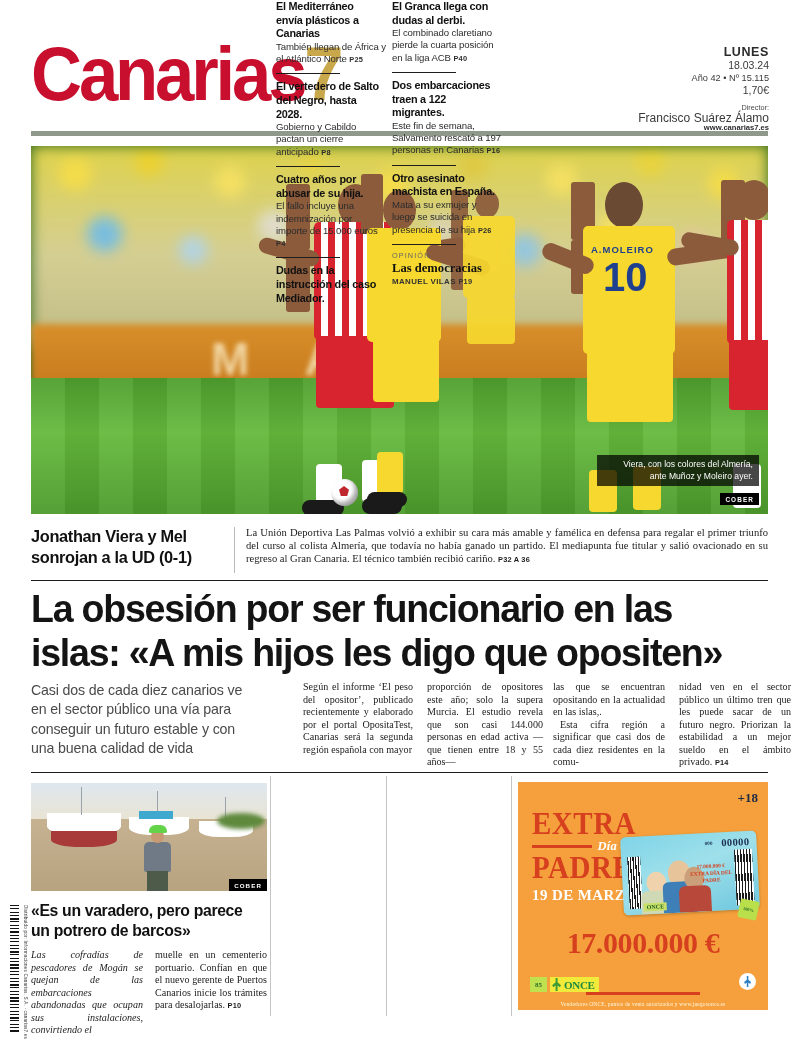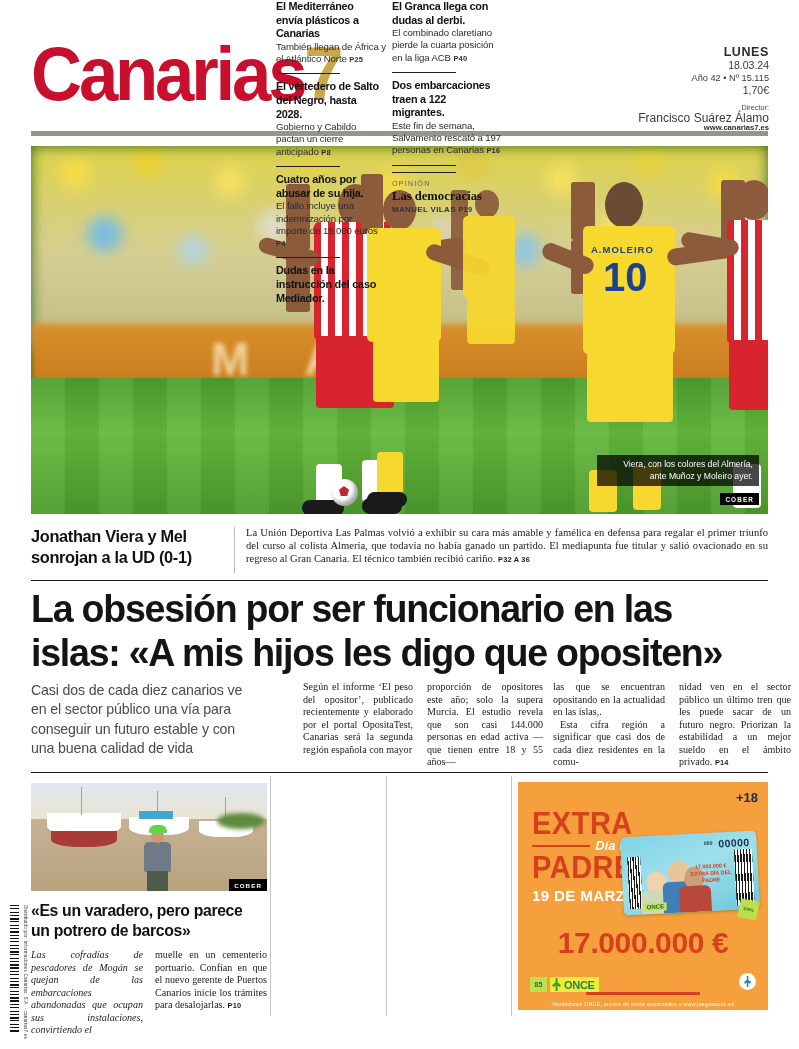--- a/index.html
+++ b/index.html
@@ -127,21 +127,21 @@
   .br-item{margin-bottom:7px;}
   .br-h{font-weight:bold;font-size:11.3px;line-height:13.6px;letter-spacing:-.25px;color:#111;
     transform:scaleX(.96);transform-origin:left top;}
   .br-b{font-size:9.6px;line-height:12.3px;color:#2c2c2c;letter-spacing:-.1px;}
   .br-sep{height:1px;background:#1d1d1d;margin:6px 0 6px 0;width:64px;}
   .op-lbl{font-size:7.3px;letter-spacing:1.1px;color:#666;margin-bottom:1px;}
   .op-h{font-family:"Liberation Serif",serif;font-weight:bold;font-size:12.6px;line-height:14px;color:#111;}
   .op-a{font-size:7.9px;font-weight:bold;letter-spacing:.4px;color:#333;margin-top:2px;}
 
   
-  .ad{position:absolute;left:518px;top:782px;width:250px;height:228px;background:#f5a03c;overflow:hidden;}
+  .ad{position:absolute;left:518px;top:782px;width:250px;height:228px;background:#f5a03c;overflow:hidden;font-family:Liberation Serif, serif;}
   .ad-18{position:absolute;right:10px;top:8px;font-weight:bold;font-size:13px;color:#1c2a44;}
   .ad-extra{position:absolute;left:14px;top:26px;font-weight:bold;font-size:29px;line-height:29px;
     letter-spacing:.5px;color:#d6401e;transform:scaleY(1.1);transform-origin:left top;}
   .ad-dia-wrap{position:absolute;left:14px;top:57px;width:170px;display:flex;align-items:center;gap:5px;}
   .ad-dia-wrap .ln{flex:1;height:2.5px;background:#d6401e;}
   .ad-dia{font-size:12.5px;color:#fff;font-style:italic;font-weight:bold;letter-spacing:.3px;}
   .ad-padre{position:absolute;left:14px;top:70px;font-weight:bold;font-size:29px;line-height:29px;
     letter-spacing:.5px;color:#d6401e;transform:scaleY(1.1);transform-origin:left top;}
   .ad-fecha{position:absolute;left:14px;top:105px;font-weight:bold;font-size:15px;letter-spacing:.4px;color:#fff;}
   .ad-ticket{position:absolute;left:104px;top:52px;width:136px;height:78px;border-radius:5px;
@@ -350,20 +350,24 @@
     <div class="br-item">
       <div class="br-h">El Granca llega con dudas al derbi.</div>
       <div class="br-b"><span>El combinado claretiano pierde la cuarta posición en la liga ACB</span> <span class="pg">P40</span></div>
     </div>
     <div class="br-sep"></div>
     <div class="br-item">
       <div class="br-h">Dos embarcaciones traen a 122 migrantes.</div>
       <div class="br-b"><span>Este fin de semana, Salvamento rescató a 197 personas en Canarias</span> <span class="pg">P16</span></div>
     </div>
     <div class="br-sep"></div>
+    <div class="br-item">
+      <div class="br-h">Otro asesinato machista en España.</div>
+      <div class="br-b"><span>Mata a su exmujer y luego se suicida en presencia de su hija</span> <span class="pg">P26</span></div>
+    </div>
     <div class="br-sep"></div>
     <div class="br-item">
       <div class="op-lbl">OPINIÓN</div>
       <div class="op-h">Las democracias</div>
       <div class="op-a"><span>MANUEL VILAS</span> <span class="pg">P19</span></div>
     </div>
   </div>
 
   <div class="ad">
     <div class="ad-18">+18</div>

